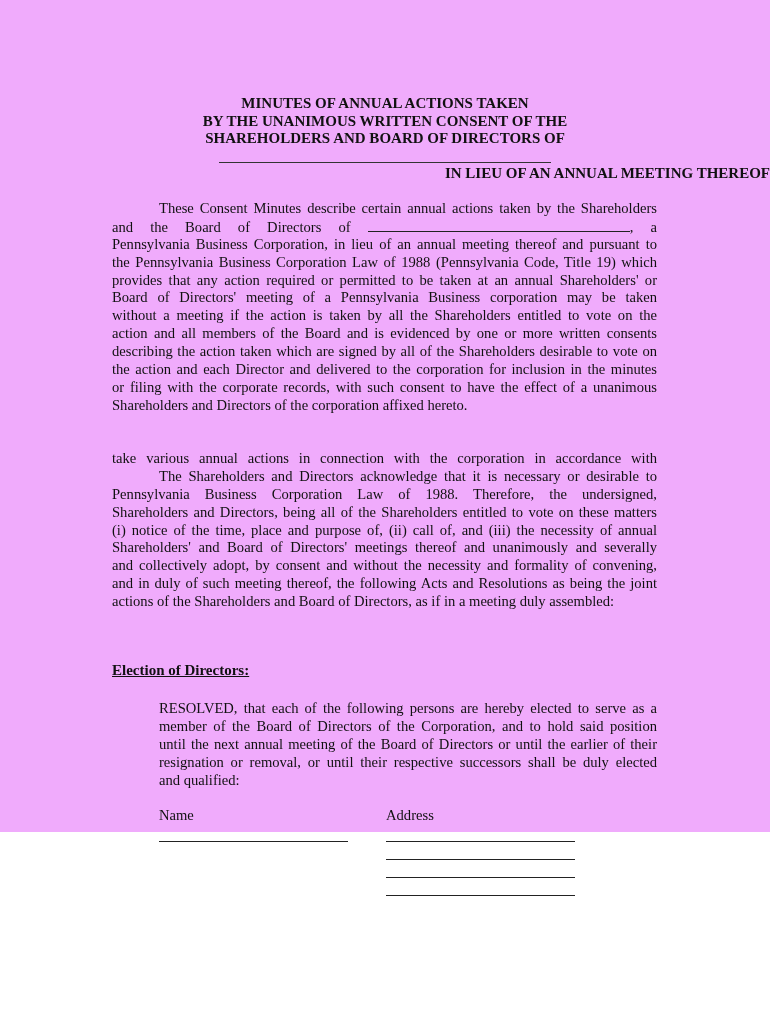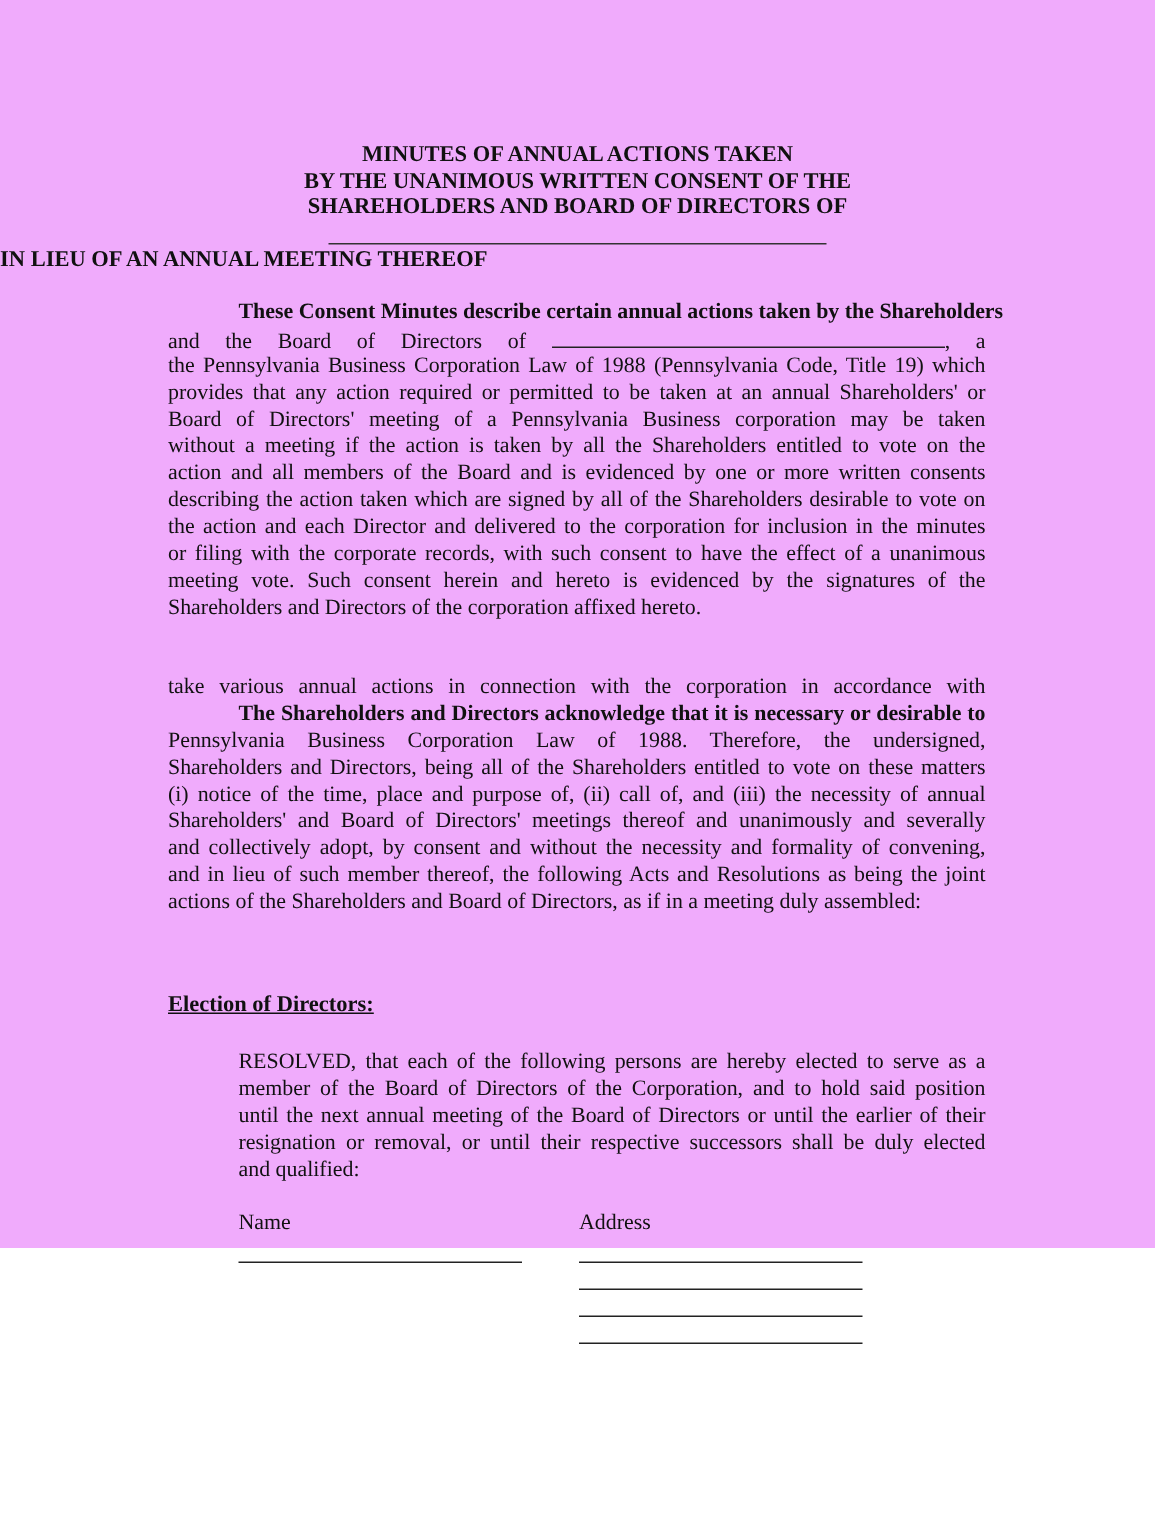--- a/index.html
+++ b/index.html
@@ -38,21 +38,21 @@
       left: 219px;
       top: 162px;
       width: 332px;
       height: 0;
       border-top: 1.3px solid #333;
     }
     .title-sub {
       position: absolute;
       left: 0;
       width: 770px;
-      text-align: left;
+      text-align: right;
       font-weight: bold;
       font-size: 15px;
       top: 165px;
       line-height: 17.5px;
       white-space: nowrap;
     }
     .para {
       position: absolute;
       left: 112px;
       width: 545px;
@@ -61,21 +61,21 @@
       text-align: justify;
     }
     .line {
       display: block;
       white-space: nowrap;
       text-align: justify;
       text-align-last: justify;
       height: 17.9px;
     }
     .line.last { text-align-last: left; }
-    .line.indent { padding-left: 47px; font-weight: bold; }
+    .line.indent { padding-left: 47px; }
     .blank-inline {
       display: inline-block;
       width: 262px;
       border-bottom: 1.3px solid #222;
       height: 13px;
       vertical-align: baseline;
     }
     .section-heading {
       position: absolute;
       left: 112px;
@@ -118,41 +118,41 @@
   </div>
   <div class="title-blank"></div>
   <div class="title-sub">IN LIEU OF AN ANNUAL MEETING THEREOF</div>
 
   <div class="para" style="top:200px;">
     <span class="line indent">These Consent Minutes describe certain annual actions taken by the Shareholders</span>
     <span class="line">
       <span>and the Board of Directors of</span>
       <span class="blank-inline"></span><span>, a</span>
     </span>
+    <span class="line">Pennsylvania Business Corporation, in lieu of an annual meeting thereof and pursuant to</span>
     <span class="line">the Pennsylvania Business Corporation Law of 1988 (Pennsylvania Code, Title 19) which</span>
     <span class="line">provides that any action required or permitted to be taken at an annual Shareholders' or</span>
     <span class="line">Board of Directors' meeting of a Pennsylvania Business corporation may be taken</span>
     <span class="line">without a meeting if the action is taken by all the Shareholders entitled to vote on the</span>
     <span class="line">action and all members of the Board and is evidenced by one or more written consents</span>
     <span class="line">describing the action taken which are signed by all of the Shareholders desirable to vote on</span>
     <span class="line">the action and each Director and delivered to the corporation for inclusion in the minutes</span>
     <span class="line">or filing with the corporate records, with such consent to have the effect of a unanimous</span>
-    <span class="line">meeting vote.  Such consent herein and hereto is evidenced by the signatures of the</span>
     <span class="line last">Shareholders and Directors of the corporation affixed hereto.</span>
   </div>
 
   <div class="para" style="top:450px;">
     <span class="line">take various annual actions in connection with the corporation in accordance with</span>
     <span class="line indent">The Shareholders and Directors acknowledge that it is necessary or desirable to</span>
     <span class="line">Pennsylvania Business Corporation Law of 1988.   Therefore, the undersigned,</span>
     <span class="line">Shareholders and Directors, being all of the Shareholders entitled to vote on these matters</span>
     <span class="line">(i) notice of the time, place and purpose of, (ii) call of, and (iii) the necessity of annual</span>
     <span class="line">Shareholders' and Board of Directors' meetings thereof and unanimously and severally</span>
     <span class="line">and collectively adopt, by consent and without the necessity and formality of convening,</span>
-    <span class="line">and in lieu of such member thereof, the following Acts and Resolutions as being the joint</span>
+    <span class="line">and in duly of such meeting thereof, the following Acts and Resolutions as being the joint</span>
     <span class="line last">actions of the Shareholders and Board of Directors, as if in a meeting duly assembled:</span>
   </div>
 
   <div class="section-heading">Election of Directors:</div>
 
   <div class="resolved">
     <span class="line">RESOLVED, that each of the following persons are hereby elected to serve as a</span>
     <span class="line">member of the Board of Directors of the Corporation, and to hold said position</span>
     <span class="line">until the next annual meeting of the Board of Directors or until the earlier of their</span>
     <span class="line">resignation or removal, or until their respective successors shall be duly elected</span>

